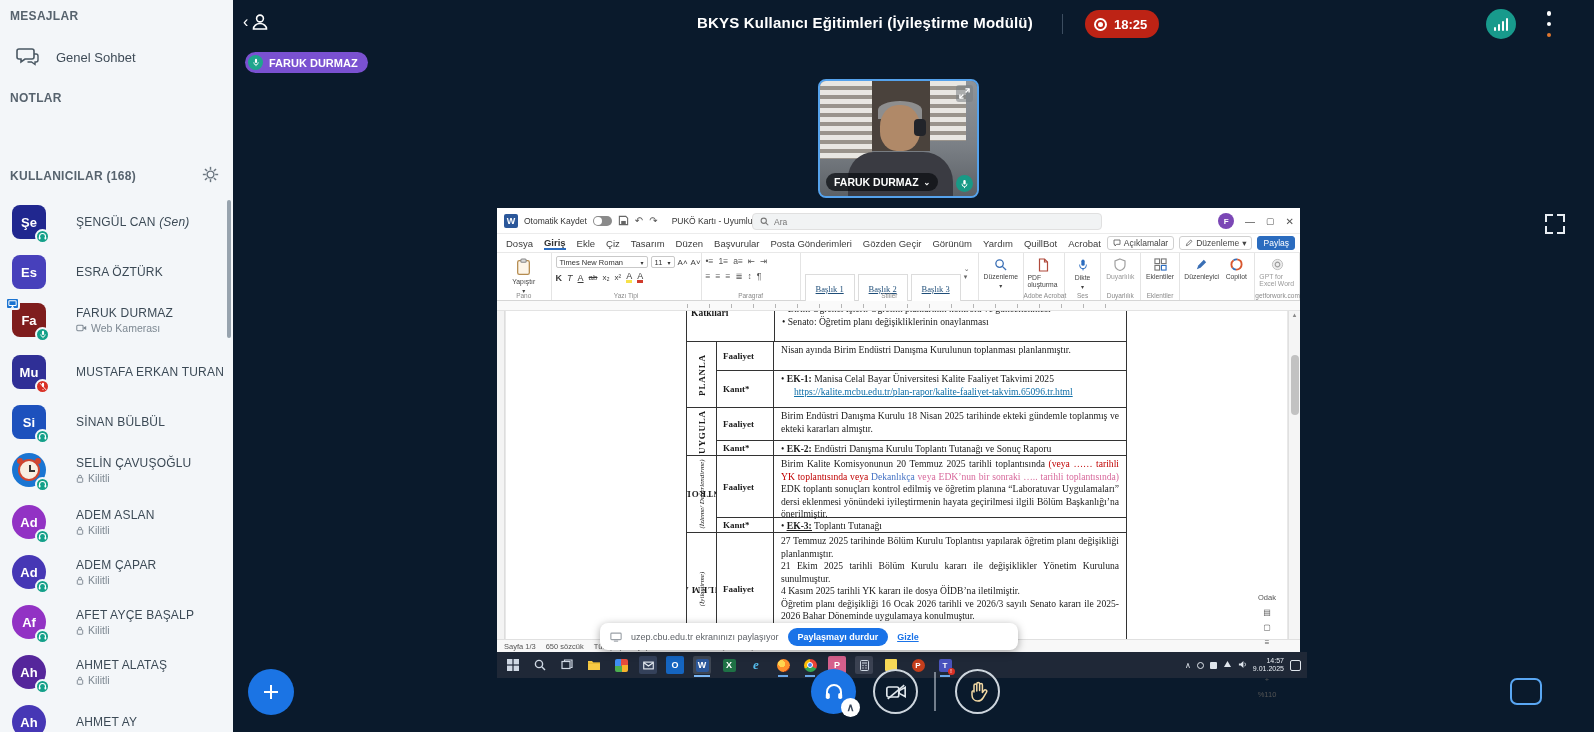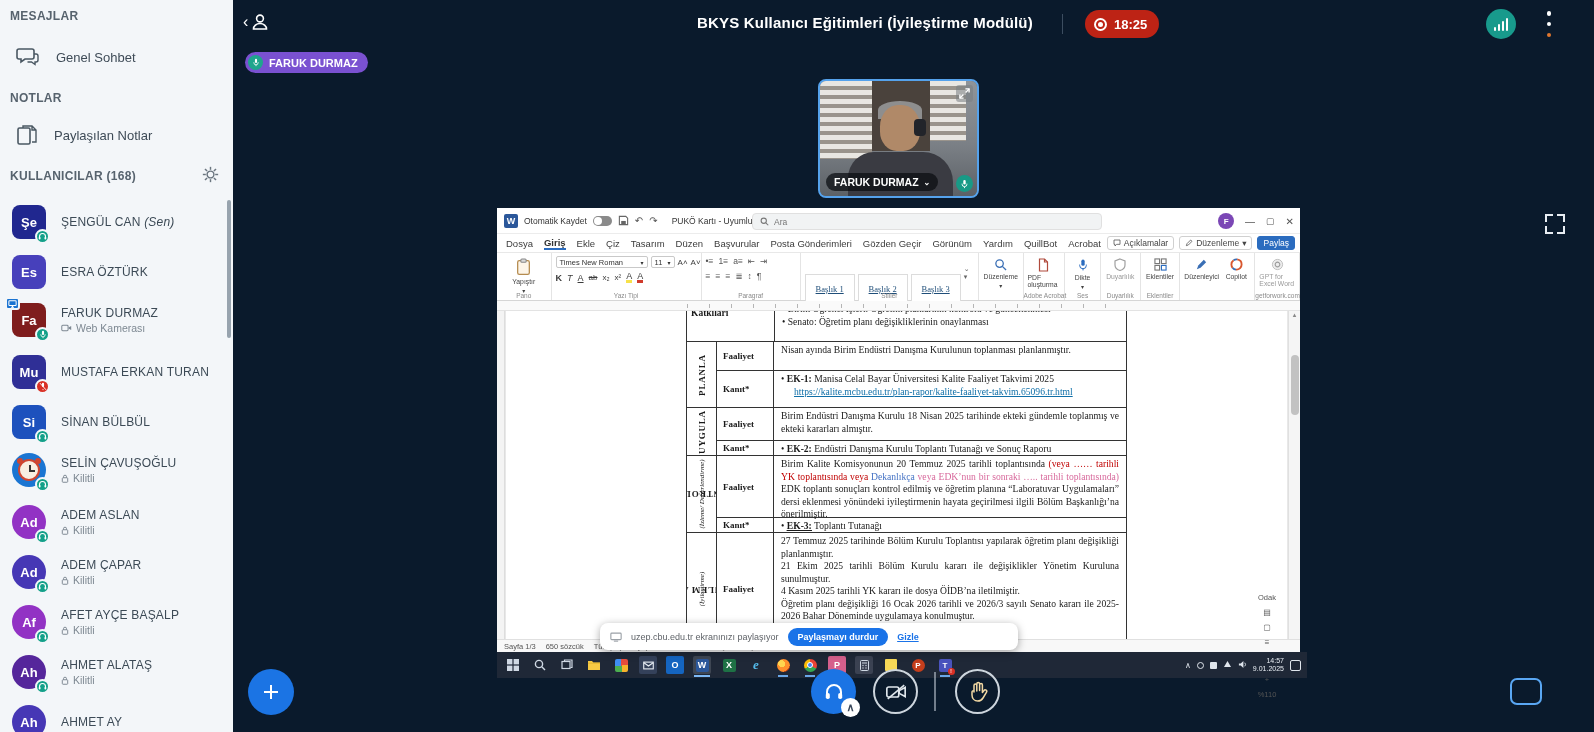--- a/index.html
+++ b/index.html
@@ -6,21 +6,21 @@
   html,body { width:1594px; height:732px; overflow:hidden; }
   body { background:#0a1a2c; font-family:"Liberation Sans", sans-serif; position:relative; }
   .abs { position:absolute; }
 
   
   .sidebar { position:absolute; left:0; top:0; width:233px; height:732px; background:#f3f6f9; }
   .sec-h { position:absolute; left:10px; font-size:12px; font-weight:bold; color:#57636e; letter-spacing:.3px; }
   .menu-item { position:absolute; left:0; width:233px; height:34px; display:flex; align-items:center; gap:16px; padding-left:16px; color:#3e4b57; font-size:13px; cursor:pointer; }
   .menu-item svg { flex:0 0 auto; }
   .gear { position:absolute; right:14px; top:166px; width:17px; height:17px; cursor:pointer; }
-  .u-row { position:absolute; left:0; width:228px; height:44px; display:flex; align-items:center; padding-left:12px; gap:15px; cursor:pointer; }
+  .u-row { position:absolute; left:0; width:228px; height:44px; display:flex; align-items:center; padding-left:12px; gap:30px; cursor:pointer; }
   .u-av { position:relative; width:34px; height:34px; flex:0 0 auto; display:flex; align-items:center; justify-content:center; color:#fff; font-size:13px; font-weight:bold; }
   .sq { border-radius:8px; } .ci { border-radius:50%; }
   .badge { position:absolute; right:-4px; bottom:-5px; width:15px; height:15px; border-radius:50%; border:2px solid #f3f6f9; display:flex; align-items:center; justify-content:center; }
   .bg-teal { background:#13a089; } .bg-red { background:#d93025; }
   .share-chip { position:absolute; left:-7px; top:-6px; width:15px; height:13px; border-radius:3px; background:#1a73d1; border:2px solid #f3f6f9; display:flex; align-items:center; justify-content:center; }
   .u-name { font-size:12px; color:#3c4a56; letter-spacing:.2px; white-space:nowrap; }
   .u-name i { font-style:italic; font-weight:normal; }
   .u-sub { font-size:10.5px; color:#7d8892; display:flex; align-items:center; gap:4px; margin-top:2px; }
   .sb-scroll { position:absolute; right:2px; top:200px; width:4px; height:138px; border-radius:2px; background:#97a3ae; }
   
@@ -136,27 +136,20 @@
   <div class="menu-item" style="top:40px">
     <svg width="24" height="22" viewBox="0 0 24 22">
       <path d="M3 3 h13 a2 2 0 0 1 2 2 v6 a2 2 0 0 1 -2 2 h-7 l-4 3 v-3 h-2 a2 2 0 0 1 -2 -2 v-6 a2 2 0 0 1 2-2z" fill="none" stroke="#4a5863" stroke-width="1.6"></path>
       <path d="M18 8 h2 a2 2 0 0 1 2 2 v4 a2 2 0 0 1 -2 2 h-1 v2.5 l-3.5-2.5 h-4" fill="none" stroke="#4a5863" stroke-width="1.4"></path>
     </svg>
     <span>Genel Sohbet</span>
   </div>
 
   <div class="sec-h" style="top:91px">NOTLAR</div>
 
-  <div class="menu-item" style="top:118px">
-    <svg width="22" height="24" viewBox="0 0 22 24">
-      <rect x="2" y="5" width="12" height="16" rx="1.5" fill="none" stroke="#4a5863" stroke-width="1.6"></rect>
-      <path d="M7 5 v-2 h9 l4 4 v12 h-4 M16 3 v4 h4" fill="none" stroke="#4a5863" stroke-width="1.4"></path>
-    </svg>
-    <span>Paylaşılan Notlar</span>
-  </div>
 
   <div class="sec-h" style="top:169px">KULLANICILAR (168)</div>
   <svg class="gear" viewBox="0 0 20 20">
     <circle cx="10" cy="10" r="4" fill="none" stroke="#6b7680" stroke-width="1.7"></circle>
     <g stroke="#6b7680" stroke-width="1.7">
       <line x1="10" y1="1" x2="10" y2="4.5"></line>
         <line x1="10" y1="15.5" x2="10" y2="19"></line>
       <line x1="1" y1="10" x2="4.5" y2="10"></line>
         <line x1="15.5" y1="10" x2="19" y2="10"></line>
       <line x1="3.5" y1="3.5" x2="6" y2="6"></line>

